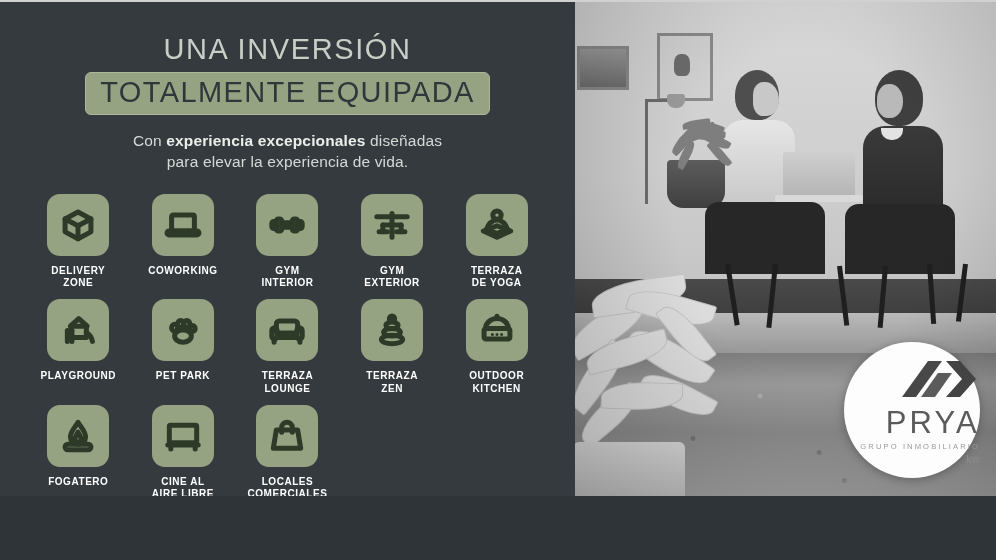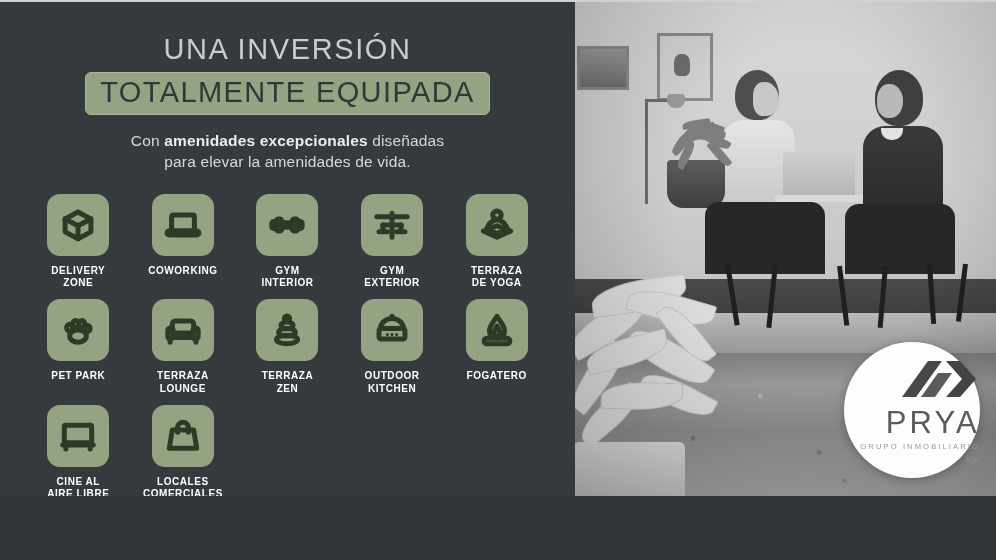--- a/index.html
+++ b/index.html
@@ -170,22 +170,22 @@
   <div class="left">
 
     <div class="headline-wrap">
       <div class="headline-1">UNA INVERSIÓN</div>
       <div class="headline-2-band">
         <div class="headline-2">TOTALMENTE EQUIPADA</div>
       </div>
     </div>
 
     <div class="subtitle">
-      <span>Con </span><b>amenidades excepcionales</b><span> diseñadas</span><br>
-      <span>para elevar la amenidades de vida.</span>
+      <span>Con </span><b>experiencia excepcionales</b><span> diseñadas</span><br>
+      <span>para elevar la experiencia de vida.</span>
     </div>
 
     <div class="grid" id="grid">
         <div class="cell">
           <div class="tile">
             <svg viewBox="0 0 100 100" width="38" height="38">
               <path d="M50 16 L84 34 L84 68 L50 86 L16 68 L16 34 Z"></path>
               <path d="M16 34 L50 52 L84 34"></path>
               <path d="M50 52 L50 86"></path>
             </svg>
@@ -234,20 +234,33 @@
         <div class="cell">
           <div class="tile">
             <svg viewBox="0 0 100 100" width="38" height="38">
               <circle cx="50" cy="24" r="11"></circle>
               <path d="M50 36 C34 38 26 50 22 62 L50 72 L78 62 C74 50 66 38 50 36 Z"></path>
               <path d="M14 66 L50 82 L86 66 L50 52 Z"></path>
             </svg>
           </div>
           <div class="cap">TERRAZA
 DE YOGA</div>
+        </div>
+        <div class="cell">
+          <div class="tile">
+            <svg viewBox="0 0 100 100" width="38" height="38">
+              <path d="M30 40 L52 20 L74 40"></path>
+              <rect x="32" y="40" width="40" height="30"></rect>
+              <path d="M22 52 h12"></path>
+              <path d="M22 52 v28"></path>
+              <path d="M34 52 v28"></path>
+              <path d="M72 56 C82 62 86 70 88 80"></path>
+            </svg>
+          </div>
+          <div class="cap">PLAYGROUND</div>
         </div>
         <div class="cell">
           <div class="tile">
             <svg viewBox="0 0 100 100" width="38" height="38">
               <ellipse cx="50" cy="66" rx="22" ry="16"></ellipse>
               <ellipse cx="28" cy="44" rx="8" ry="9"></ellipse>
               <ellipse cx="44" cy="34" rx="8" ry="9"></ellipse>
               <ellipse cx="60" cy="34" rx="8" ry="9"></ellipse>
               <ellipse cx="75" cy="46" rx="7" ry="8"></ellipse>
             </svg>

